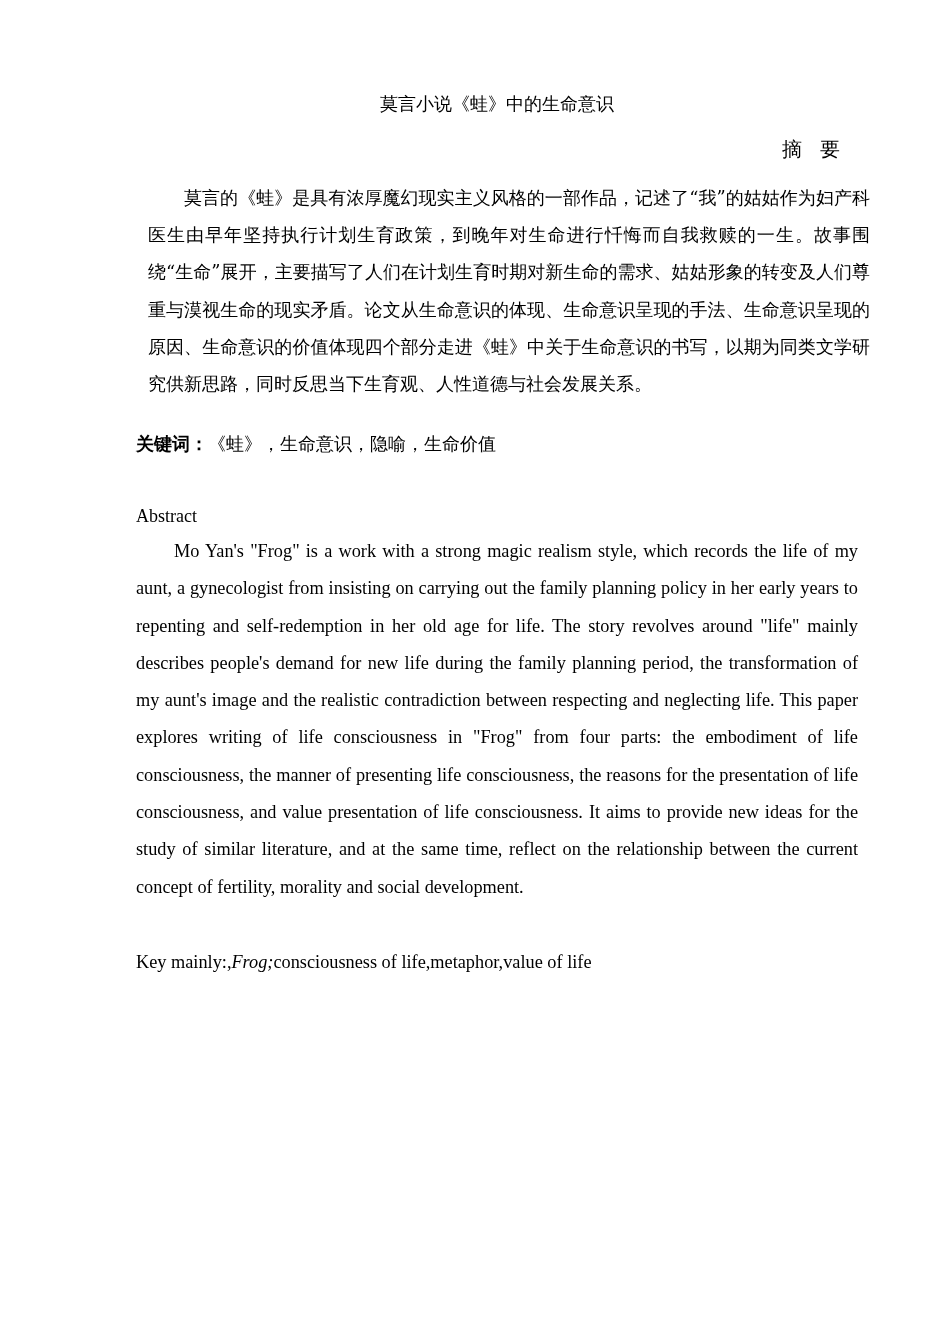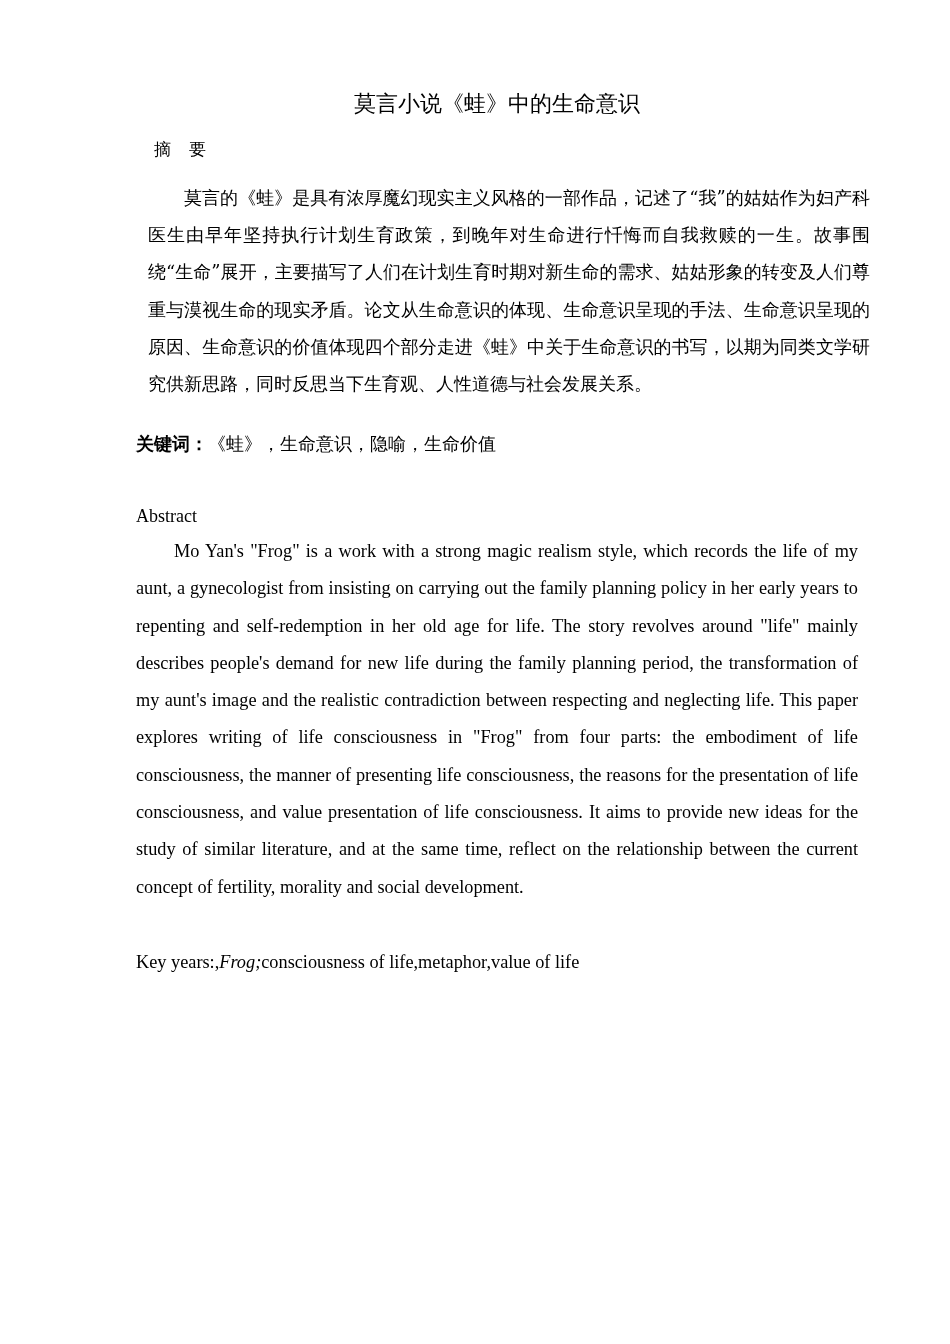--- a/index.html
+++ b/index.html
@@ -20,31 +20,31 @@
       left: 136px;
       top: 0;
       width: 722px;
     }
     .cn-title {
       position: absolute;
       top: 92px;
       left: 0;
       width: 722px;
       text-align: center;
-      font-size: 22px;
+      font-size: 18px;
       line-height: 24px;
       font-family: "DejaVu Serif", "Liberation Serif", serif;
     }
     .cn-heading {
       position: absolute;
       top: 137px;
       left: 0;
       width: 722px;
-      text-align: left;
-      font-size: 17px;
+      text-align: right;
+      font-size: 20px;
       line-height: 24px;
       font-family: "DejaVu Sans", "Liberation Sans", sans-serif;
       letter-spacing: 18px;
       padding-left: 18px;
       box-sizing: border-box;
     }
     .cn-body {
       position: absolute;
       top: 167px;
       left: 0;
@@ -114,16 +114,16 @@
 
   <div class="cn-keywords">
     <span class="kw-label">关键词：</span><span>《蛙》，生命意识，隐喻，生命价值</span>
   </div>
 
   <div class="en-heading">Abstract</div>
 
   <p class="en-body">Mo Yan's "Frog" is a work with a strong magic realism style, which records the life of my aunt, a gynecologist from insisting on carrying out the family planning policy in her early years to repenting and self-redemption in her old age for life. The story revolves around "life" mainly describes people's demand for new life during the family planning period, the transformation of my aunt's image and the realistic contradiction between respecting and neglecting life. This paper explores writing of life consciousness in "Frog" from four parts: the embodiment of life consciousness, the manner of presenting life consciousness, the reasons for the presentation of life consciousness, and value presentation of life consciousness. It aims to provide new ideas for the study of similar literature, and at the same time, reflect on the relationship between the current concept of fertility, morality and social development.</p>
 
   <div class="en-keywords">
-    <span>Key years:,</span><span class="kw-italic">Frog;</span><span>consciousness of life,metaphor,value of life</span>
+    <span>Key mainly:,</span><span class="kw-italic">Frog;</span><span>consciousness of life,metaphor,value of life</span>
   </div>
 
 </div>
 
 </body></html>

